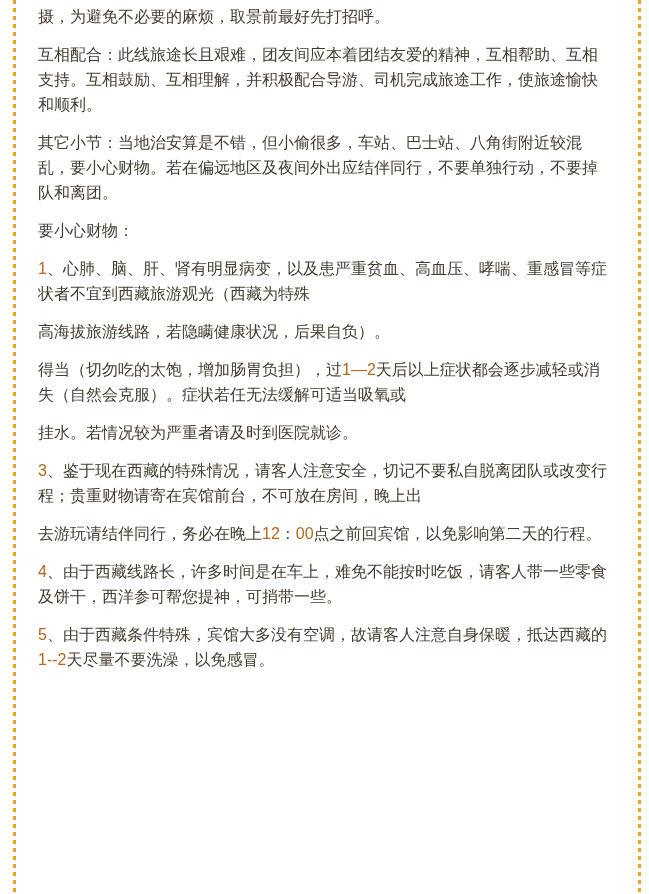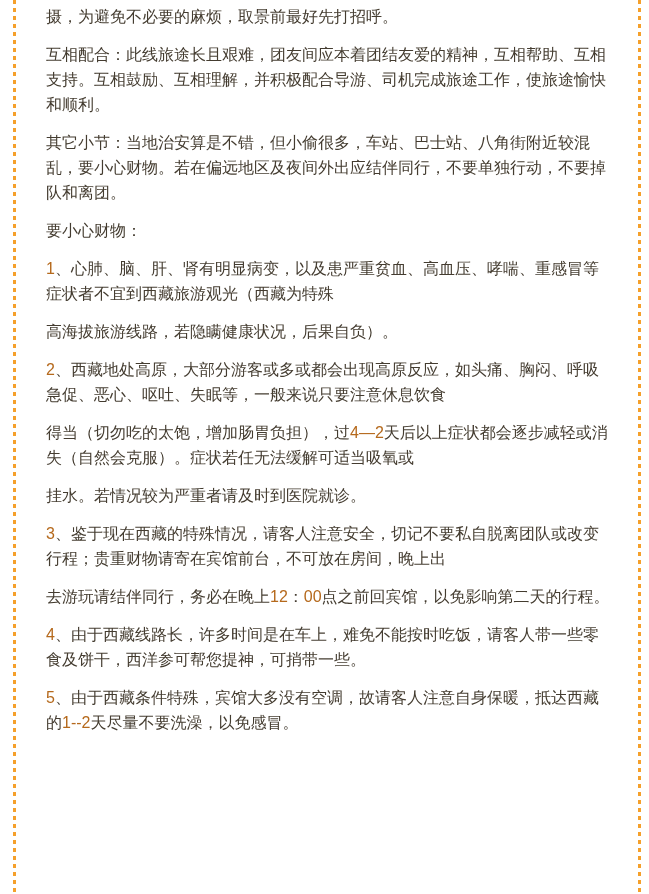--- a/index.html
+++ b/index.html
@@ -34,41 +34,40 @@
       top: 4px;
       width: 574px;
       color: #44false;
       color: #443c30;
       font-size: 16px;
       line-height: 25px;
       text-align: left;
       word-break: break-all;
     }
     .content p {
-      margin: 0 0 13px 8px;
+      margin: 0 0 13px 0;
       padding: 0;
     }
     .num {
       color: #b5691c;
     }
   </style>
 </head>
 <body>
 
 <div class="page">
   <div class="dashed-border left"></div>
   <div class="dashed-border right"></div>
   <div class="content">
       <p>摄，为避免不必要的麻烦，取景前最好先打招呼。</p>
       <p>互相配合：此线旅途长且艰难，团友间应本着团结友爱的精神，互相帮助、互相支持。互相鼓励、互相理解，并积极配合导游、司机完成旅途工作，使旅途愉快和顺利。</p>
       <p>其它小节：当地治安算是不错，但小偷很多，车站、巴士站、八角街附近较混乱，要小心财物。若在偏远地区及夜间外出应结伴同行，不要单独行动，不要掉队和离团。</p>
       <p>要小心财物：</p>
       <p><span class="num">1</span>、心肺、脑、肝、肾有明显病变，以及患严重贫血、高血压、哮喘、重感冒等症状者不宜到西藏旅游观光（西藏为特殊</p>
       <p>高海拔旅游线路，若隐瞒健康状况，后果自负）。</p>
-      <p><span class="num">2</span>、西藏地处高原，大部分游客或多或都会出现高原反应，如头痛、胸闷、呼吸急促、恶心、呕吐、失眠等，一般来说只要注意休息饮食</p>
-      <p>得当（切勿吃的太饱，增加肠胃负担），过<span class="num">4—2</span>天后以上症状都会逐步减轻或消失（自然会克服）。症状若任无法缓解可适当吸氧或</p>
+      <p>得当（切勿吃的太饱，增加肠胃负担），过<span class="num">1—2</span>天后以上症状都会逐步减轻或消失（自然会克服）。症状若任无法缓解可适当吸氧或</p>
       <p>挂水。若情况较为严重者请及时到医院就诊。</p>
       <p><span class="num">3</span>、鉴于现在西藏的特殊情况，请客人注意安全，切记不要私自脱离团队或改变行程；贵重财物请寄在宾馆前台，不可放在房间，晚上出</p>
       <p>去游玩请结伴同行，务必在晚上<span class="num">12</span>：<span class="num">00</span>点之前回宾馆，以免影响第二天的行程。</p>
       <p><span class="num">4</span>、由于西藏线路长，许多时间是在车上，难免不能按时吃饭，请客人带一些零食及饼干，西洋参可帮您提神，可捎带一些。</p>
       <p><span class="num">5</span>、由于西藏条件特殊，宾馆大多没有空调，故请客人注意自身保暖，抵达西藏的<span class="num">1--2</span>天尽量不要洗澡，以免感冒。</p>
     </div>
 </div>
 
 </body></html>

